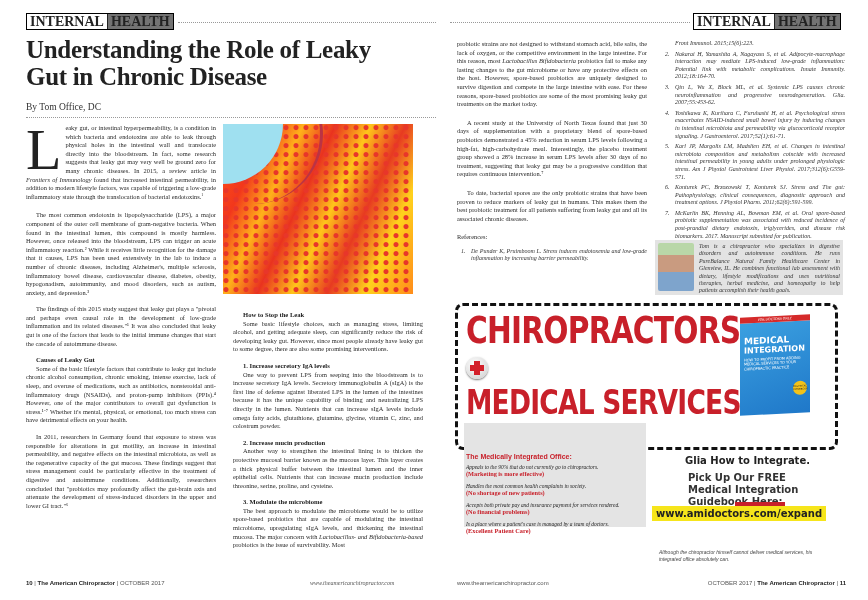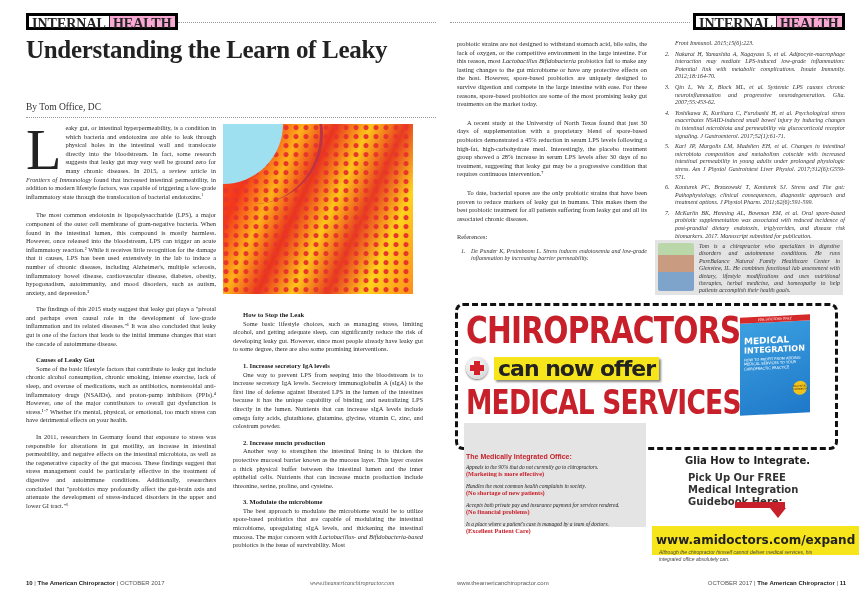--- a/index.html
+++ b/index.html
@@ -5,23 +5,23 @@
 *{box-sizing:border-box;margin:0;padding:0}
 html,body{width:868px;height:600px;overflow:hidden;background:#fff}
 body{position:relative;font-family:"Liberation Serif",serif;color:#222}
 .abs{position:absolute}
 .p{font-size:6.4px;line-height:8.6px;text-align:justify;color:#2a2a2a}
 .p + .p{margin-top:8px}
 .ind{text-indent:10px}
 .h{font-weight:bold;font-size:6.6px;line-height:8.6px;margin-left:10px}
 .it{font-style:italic}
 sup{font-size:4px;vertical-align:super;line-height:0}
-.badge{display:flex;border:3px solid #000000;font-family:"Liberation Serif",serif;font-weight:bold;font-size:14px;line-height:15px;height:17px}
+.badge{display:flex;border:1px solid #000000;font-family:"Liberation Serif",serif;font-weight:bold;font-size:14px;line-height:15px;height:17px}
 .badge span{padding:0 3px;display:block}
-.badge .b2{background:#f9a8d4;border-left:1px solid #222}
+.badge .b2{background:#737373;border-left:1px solid #222}
 .dots{border-top:1px dotted #999;height:0}
 .title{font-family:"Liberation Serif",serif;font-weight:bold;font-size:25px;line-height:27px;color:#222;letter-spacing:-0.3px}
 .byline{font-size:9.5px;color:#333}
 .dropcap{float:left;font-size:58px;line-height:46px;margin:3px 4px 0 0;color:#222}
 .ref{font-style:italic;font-size:6px;line-height:7.6px;color:#333;text-align:justify;display:flex}
 .ref .n{width:10px;flex:none}
 .ref + .ref{margin-top:3px}
 .footer{font-family:"Liberation Sans",sans-serif;font-size:6px;color:#555;top:580px}
 .footer b{color:#222}
 .url{font-family:"Liberation Serif",serif;font-style:italic;font-size:6px;color:#555;top:580px}
@@ -41,21 +41,22 @@
 </head>
 <body>
 
 <div class="abs badge" style="left:26px;top:13px">
   <span>INTERNAL</span>
   <span class="b2">HEALTH</span>
 </div>
 <div class="abs dots" style="left:178px;top:22px;width:258px"></div>
 
 <div class="abs title" style="left:26px;top:36px;width:410px">
-  <div>Understanding the Learn of Leaky</div>
+  <div>Understanding the Role of Leaky</div>
+  <div>Gut in Chronic Disease</div>
 </div>
 <div class="abs byline" style="left:26px;top:102px">By Tom Office, DC</div>
 <div class="abs dots" style="left:26px;top:117px;width:410px"></div>
 
 <div class="abs photo" style="left:223px;top:124px;width:190px;height:170px;overflow:hidden">
   <div style="position:absolute;left:0;top:0;width:60px;height:60px;background:#9fe0f0;border-radius:0 0 60px 0"></div>
   <div class="dish"></div>
 </div>
 
 <div class="abs" style="left:26px;top:124px;width:190px">
@@ -135,21 +136,20 @@
   <div style="width:36px;height:48px;flex:none;background:linear-gradient(180deg,#b9d7a8 0 25%,#c99b80 25% 60%,#7ea4cc 60%);border-radius:2px"></div>
   <div class="ref" style="margin-left:5px;font-size:5.9px;line-height:7.4px">Tom is a chiropractor who specializes in digestive disorders and autoimmune conditions. He runs PureBalance Natural Family Healthcare Center in Glenview, IL. He combines functional lab assessment with dietary, lifestyle modifications and uses nutritional therapies, herbal medicine, and homeopathy to help patients accomplish their health goals.</div>
 </div>
 
 <div class="ad">
   <div class="abs adhead" style="left:8px;top:4px;font-size:38px;line-height:40px">CHIROPRACTORS</div>
   <div class="abs" style="left:8px;top:51px;width:22px;height:22px;border-radius:50%;background:radial-gradient(circle at 40% 35%,#fff,#ccc);box-shadow:0 1px 2px #777">
     <div style="position:absolute;left:8px;top:4px;width:6px;height:14px;background:#d3202a"></div>
     <div style="position:absolute;left:4px;top:8px;width:14px;height:6px;background:#d3202a"></div>
   </div>
-  <div class="abs yel" style="left:36px;top:51px;padding:0 4px;height:23px;font-size:22px;line-height:23px;letter-spacing:-1px">can now offer</div>
   <div class="abs adhead" style="left:8px;top:78px;font-size:34px;line-height:36px">MEDICAL SERVICES!</div>
 
   <div class="abs list" style="left:6px;top:117px;width:182px;height:104px;padding:3px">
   </div>
 
   <div class="abs book" style="left:282px;top:10px;width:70px;height:98px;padding:4px 4px">
     <div style="font-size:3.5px;color:#fff;text-align:center;margin-top:-9px">FOR DOCTORS ONLY</div>
     <div style="font-family:'DejaVu Sans',sans-serif;font-weight:bold;color:#fff;font-size:9px;line-height:10px;margin-top:14px">MEDICAL</div>
     <div style="font-family:'DejaVu Sans',sans-serif;font-weight:bold;color:#fff;font-size:8px;line-height:9px">INTEGRATION</div>
     <div style="font-family:'DejaVu Sans',sans-serif;color:#fff;font-size:3.6px;line-height:4.4px;margin-top:3px">HOW TO PROFIT FROM ADDING MEDICAL SERVICES TO YOUR CHIROPRACTIC PRACTICE</div>
@@ -174,19 +174,19 @@
   <div>
       <div class="li-a">Is a place where a patient's case is managed by a team of doctors.</div>
       <div class="li-b">(Excellent Patient Care)</div>
     </div>
 </div>
 
 <div class="abs cta" style="left:685px;top:455px;font-size:10px;white-space:nowrap">Glia How to Integrate.</div>
 <div class="abs cta" style="left:688px;top:472px;width:140px;font-size:10px;line-height:12px;color:#333">Pick Up Our FREE Medical Integration Guidebook Here:</div>
 <div class="abs" style="left:735px;top:502px;width:50px;height:6px;background:#c8202a"></div>
 <div class="abs" style="left:770px;top:502px;width:0;height:0;border-left:8px solid transparent;border-right:8px solid transparent;border-top:10px solid #c8202a;transform:translateY(6px)"></div>
-<div class="abs yel" style="left:652px;top:526px;padding:8px 4px;font-size:12px;line-height:13px;box-shadow:none">www.amidoctors.com/expand</div>
+<div class="abs yel" style="left:652px;top:506px;padding:1px 4px;font-size:10px;line-height:13px;box-shadow:none">www.amidoctors.com/expand</div>
 <div class="abs" style="left:659px;top:549px;width:160px;font-family:'Liberation Sans',sans-serif;font-style:italic;font-size:5px;line-height:6.5px;color:#444">Although the chiropractor himself cannot deliver medical services, his integrated office absolutely can.</div>
 
 <div class="abs url" style="left:457px;font-family:'Liberation Sans',sans-serif;font-style:normal">www.theamericanchiropractor.com</div>
 <div class="abs footer" style="right:22px">
   <span>OCTOBER 2017</span> | <b>The American Chiropractor</b> | <b>11</b>
 </div>
 
 </body></html>

